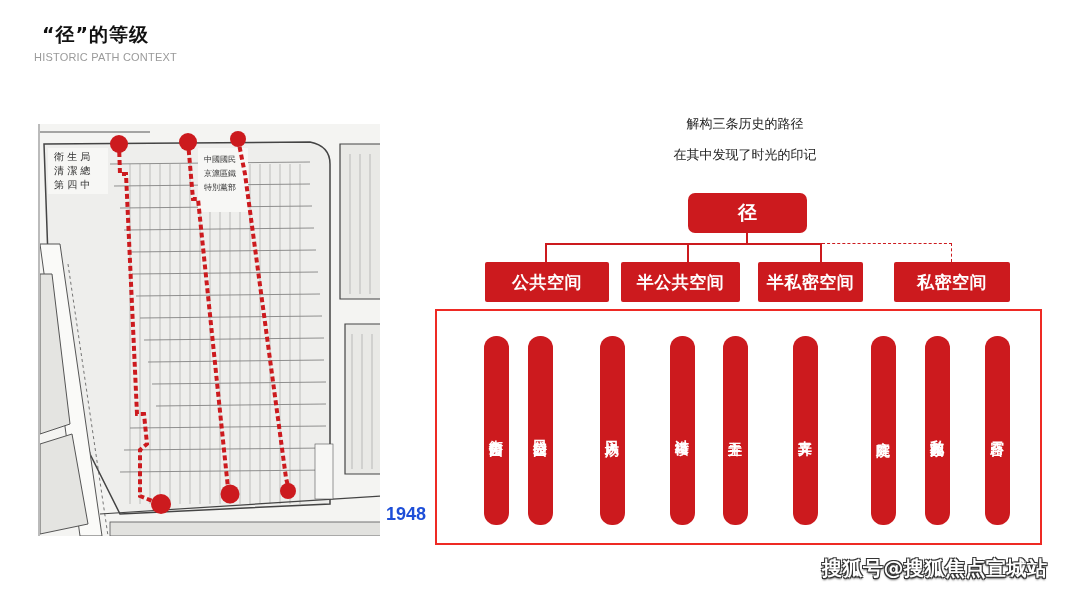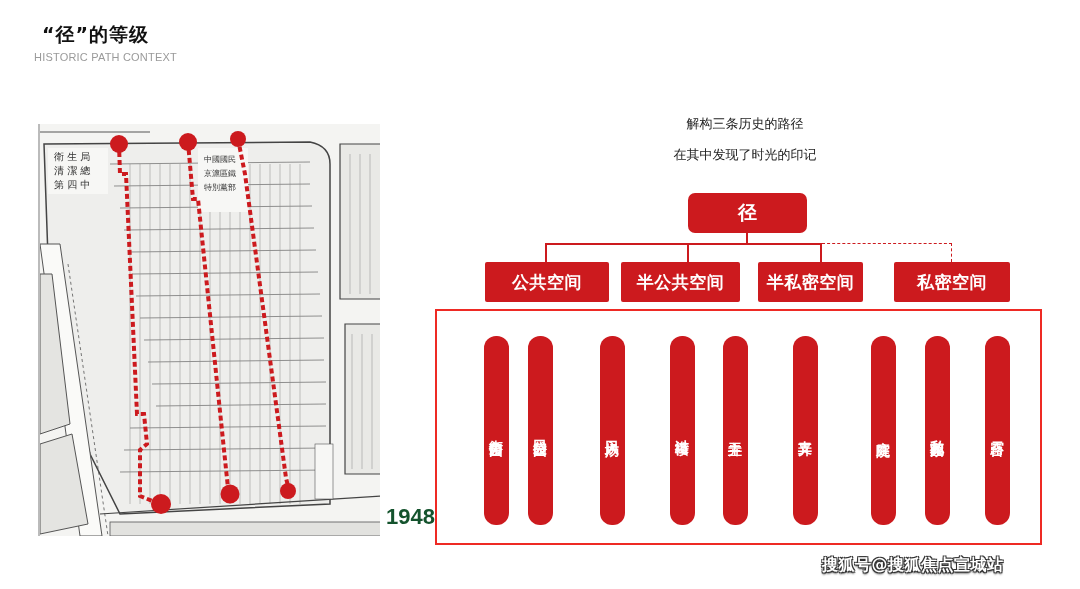--- a/index.html
+++ b/index.html
@@ -5,41 +5,41 @@
     * { margin: 0; padding: 0; box-sizing: border-box; }
     html, body { width: 1080px; height: 589px; background: #ffffff; overflow: hidden; }
     body { position: relative; font-family: "DejaVu Sans", "Liberation Sans", sans-serif; color: #222; }
 
     .title { position: absolute; left: 42px; top: 22px; font-size: 19px; font-weight: bold; color: #111; letter-spacing: 1px; }
     .subtitle { position: absolute; left: 34px; top: 51px; font-size: 11px; color: #9a9a9a; letter-spacing: 0.2px; font-family: "Liberation Sans", sans-serif; }
 
     
     .map { position: absolute; left: 38px; top: 124px; width: 342px; height: 412px; background: #f4f4f2; overflow: hidden; border-left: 2px solid #bbb; }
     .map svg { position: absolute; left: 0; top: 0; }
-    .year { position: absolute; left: 386px; top: 504px; font-size: 22px; font-weight: bold; color: #14532d; font-family: "Liberation Sans", sans-serif; }
+    .year { position: absolute; left: 386px; top: 504px; font-size: 18px; font-weight: bold; color: #1d4ed8; font-family: "Liberation Sans", sans-serif; }
 
     
     .intro { position: absolute; left: 600px; width: 290px; text-align: center; font-size: 13px; color: #222; }
     .intro.l1 { top: 115px; }
     .intro.l2 { top: 146px; }
 
     .root-node { position: absolute; left: 688px; top: 193px; width: 119px; height: 40px; background: #cc1a1e; border-radius: 7px; color: #fff; font-size: 19px; font-weight: bold; display: flex; align-items: center; justify-content: center; }
 
     .connector { position: absolute; background: #cc1a1e; }
     .dashed-h { position: absolute; border-top: 1.5px dashed #cc1a1e; }
     .dashed-v { position: absolute; border-left: 1.5px dashed #cc1a1e; }
 
     .cat-node { position: absolute; top: 262px; height: 40px; background: #cc1a1e; border-radius: 2px; color: #fff; font-size: 17px; font-weight: bold; display: flex; align-items: center; justify-content: center; letter-spacing: 0.5px; }
 
     .frame { position: absolute; left: 435px; top: 309px; width: 607px; height: 236px; border: 2px solid #ee2a24; }
 
     .pill { position: absolute; top: 336px; width: 25px; height: 189px; background: #cc1a1e; border-radius: 12px; display: flex; align-items: center; justify-content: center; }
     .pill span { writing-mode: vertical-rl; text-orientation: upright; color: #fff; font-size: 14px; font-weight: bold; letter-spacing: 1px; line-height: 1; }
 
-    .watermark { position: absolute; left: 822px; top: 555px; font-size: 16px; font-weight: bold; color: #fff; letter-spacing: 0.5px;
+    .watermark { position: absolute; left: 822px; top: 555px; font-size: 20px; font-weight: bold; color: #fff; letter-spacing: 0.5px;
       text-shadow: -1px -1px 0 #333, 1px -1px 0 #333, -1px 1px 0 #333, 1px 1px 0 #333, 0 2px 2px #555; text-align: right; }
   </style>
 </head>
 <body>
 
 <div class="title">“径”的等级</div>
 <div class="subtitle">HISTORIC PATH CONTEXT</div>
 
 <div class="map">
   <svg width="342" height="412" viewBox="0 0 342 412">

